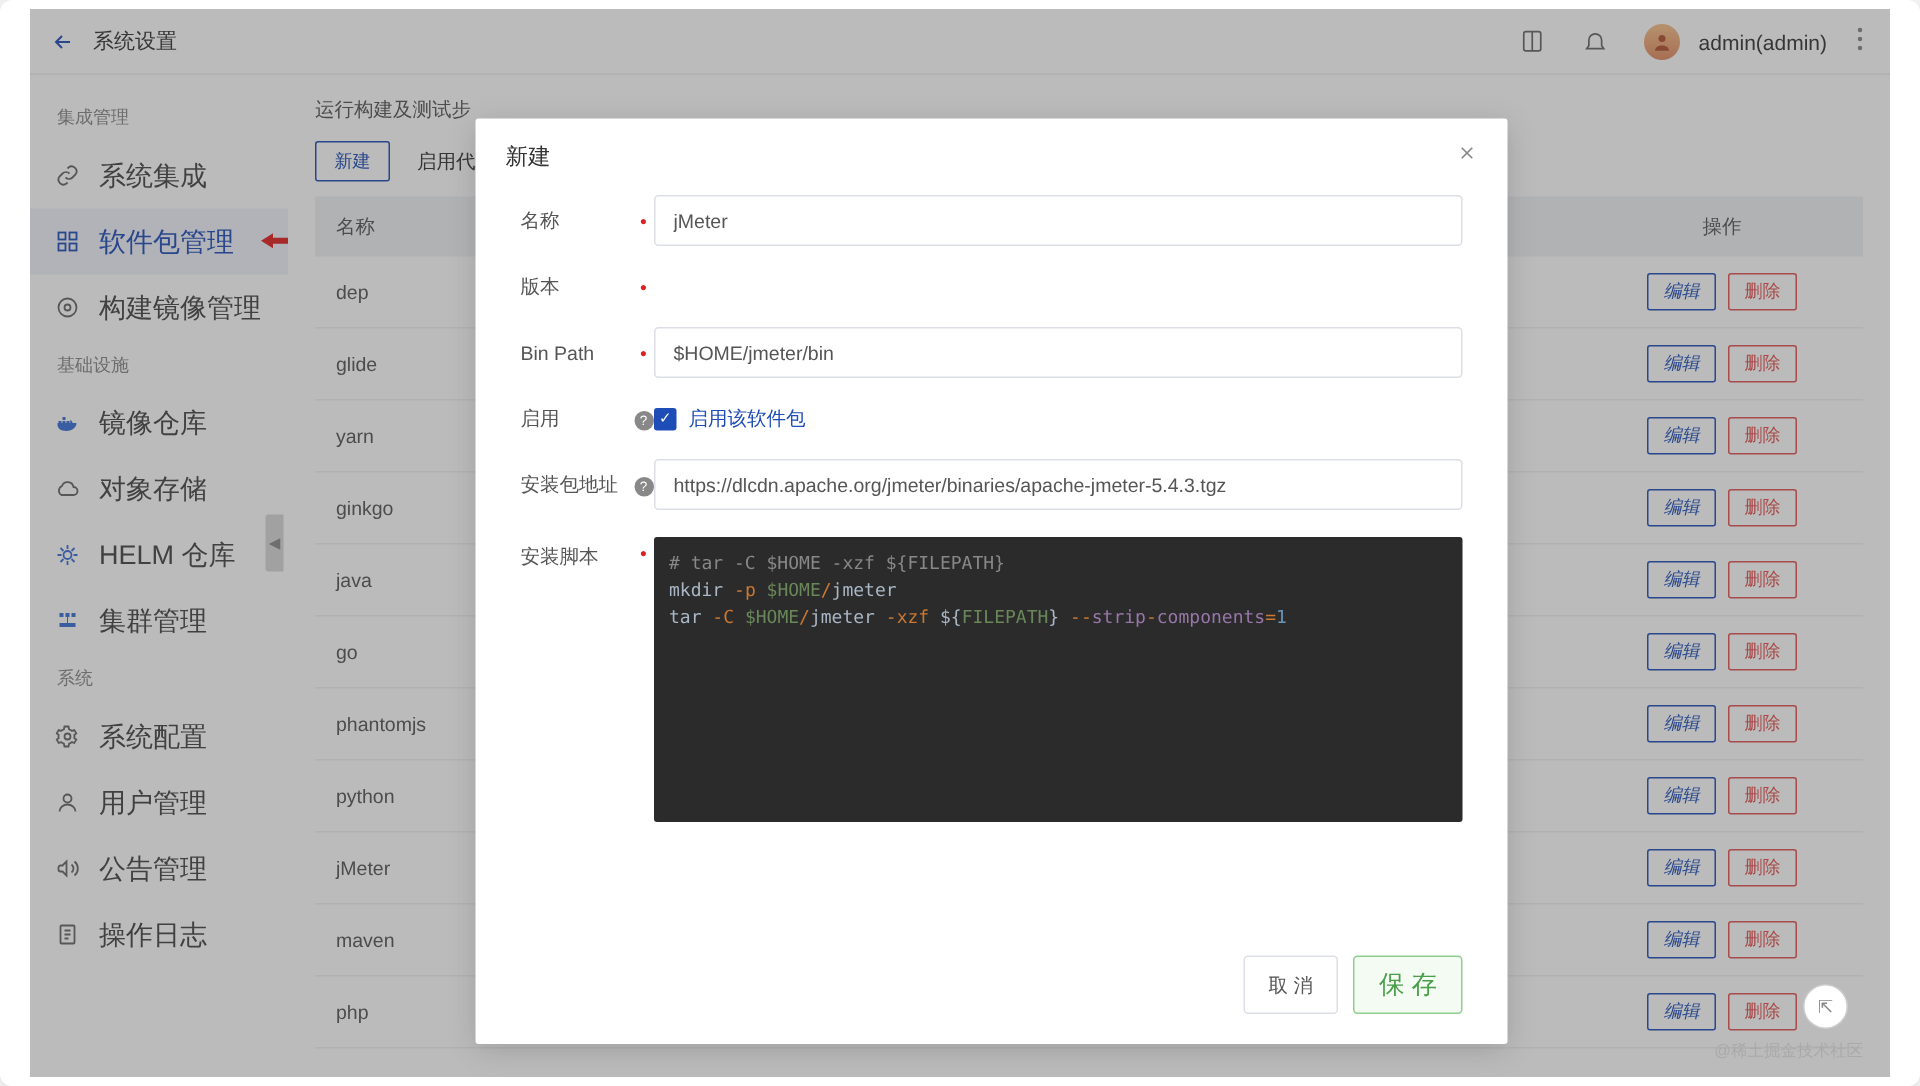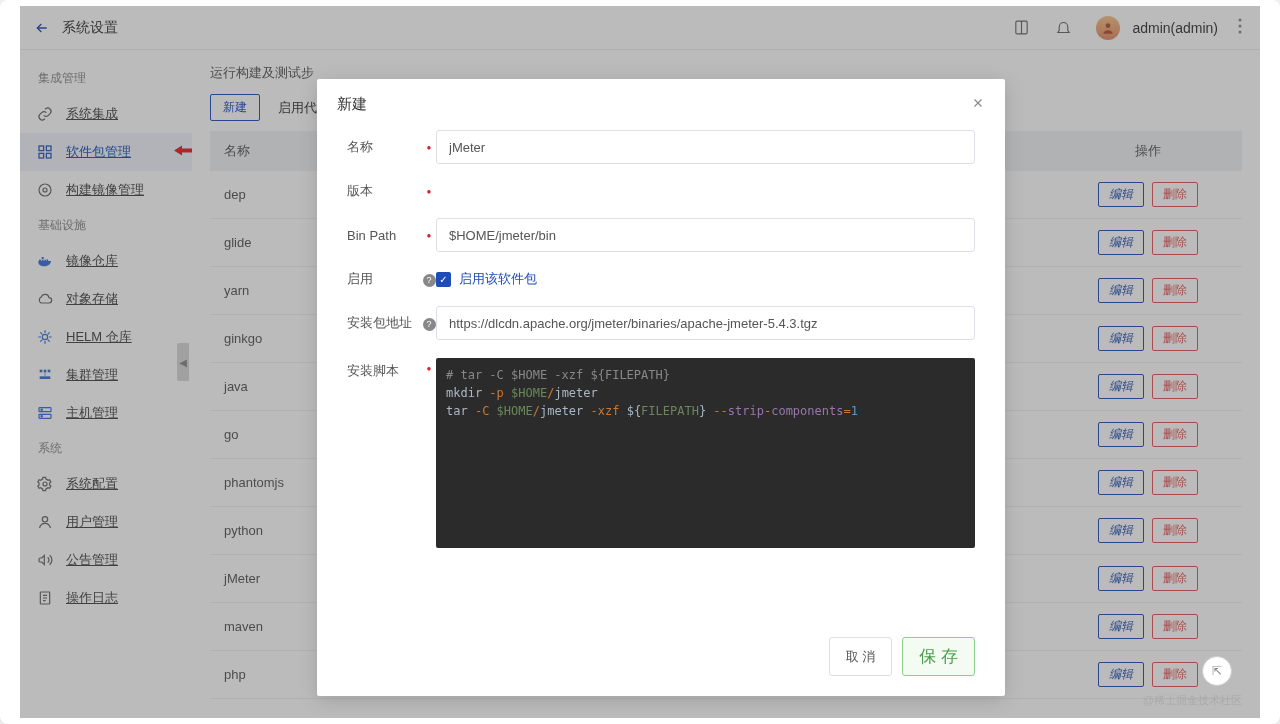--- a/index.html
+++ b/index.html
@@ -14,21 +14,21 @@
 .header-spacer { flex: 1; }
 .header-icon { width: 34px; height: 34px; display: flex; align-items: center; justify-content: center; color: #666; cursor: pointer; margin: 0 4px; }
 .avatar { width: 24px; height: 24px; border-radius: 50%; background: linear-gradient(#f8c08a,#e08a60); margin-left: 12px; display: flex; align-items: center; justify-content: center; }
 .username { margin-left: 12px; font-size: 14px; color: #333; }
 .more-btn { margin-left: 20px; color: #888; cursor: pointer; }
 
 
 .body { flex: 1; display: flex; overflow: hidden; }
 .sidebar { width: 172px; padding-top: 12px; overflow-y: auto; }
 .sb-section { padding: 8px 18px; font-size: 12px; color: #888; }
-.sb-item { display: flex; align-items: center; padding: 10px 16px; font-size: 13px; color: #444; cursor: pointer; gap: 12px; position: relative; text-decoration: underline; }
+.sb-item { display: flex; align-items: center; padding: 10px 16px; font-size: 18px; color: #444; cursor: pointer; gap: 12px; position: relative; }
 .sb-item.active { color: #1e4db7; background: #f0f3fa; }
 .sb-item.active .sb-icon { color: #1e4db7; }
 .sb-icon { width: 18px; height: 18px; color: #666; display: flex; align-items: center; justify-content: center; flex-shrink: 0; }
 .arrow-pointer { position: absolute; right: -8px; top: 50%; transform: translateY(-50%); color: #e02020; }
 .sidebar-handle { position: absolute; left: 157px; top: 50%; transform: translateY(-50%); width: 12px; height: 38px; background: #d8d8d8; border-radius: 2px 0 0 2px; display: flex; align-items: center; justify-content: center; color: #888; font-size: 10px; z-index: 5; }
 
 
 .main { flex: 1; padding: 14px 18px; background: #fff; overflow: hidden; position: relative; }
 .main-title { font-size: 13px; color: #555; margin-bottom: 12px; }
 .toolbar { display: flex; align-items: center; gap: 18px; margin-bottom: 10px; }
@@ -198,31 +198,20 @@
                 <rect x="4" y="4" width="4" height="4"></rect>
                 <rect x="10" y="4" width="4" height="4"></rect>
                 <rect x="16" y="4" width="4" height="4"></rect>
                 <rect x="4" y="14" width="16" height="4"></rect>
                 <path d="M12 8v6" stroke="currentColor"></path>
               </svg>
             </span>
         <span>集群管理</span>
       </div>
 
-      <div class="sb-item">
-        <span class="sb-icon" style="color:#3a6fd8">
-              <svg width="16" height="16" viewBox="0 0 24 24" fill="none" stroke="currentColor" stroke-width="1.8">
-                <rect x="3" y="4" width="18" height="6" rx="1"></rect>
-                <rect x="3" y="14" width="18" height="6" rx="1"></rect>
-                <circle cx="7" cy="7" r="1" fill="currentColor"></circle>
-                <circle cx="7" cy="17" r="1" fill="currentColor"></circle>
-              </svg>
-            </span>
-        <span>主机管理</span>
-      </div>
 
       <div class="sb-section">系统</div>
 
       <div class="sb-item">
         <span class="sb-icon">
               <svg width="16" height="16" viewBox="0 0 24 24" fill="none" stroke="currentColor" stroke-width="1.8">
                 <circle cx="12" cy="12" r="3"></circle>
                 <path d="M19 12a7 7 0 00-.2-1.6l2-1.5-2-3.4-2.4.9a7 7 0 00-2.8-1.6L13 2h-4l-.6 2.8a7 7 0 00-2.8 1.6l-2.4-.9-2 3.4 2 1.5A7 7 0 003 12c0 .5.1 1.1.2 1.6l-2 1.5 2 3.4 2.4-.9a7 7 0 002.8 1.6L9 22h4l.6-2.8a7 7 0 002.8-1.6l2.4.9 2-3.4-2-1.5c.1-.5.2-1.1.2-1.6z"></path>
               </svg>
             </span>

